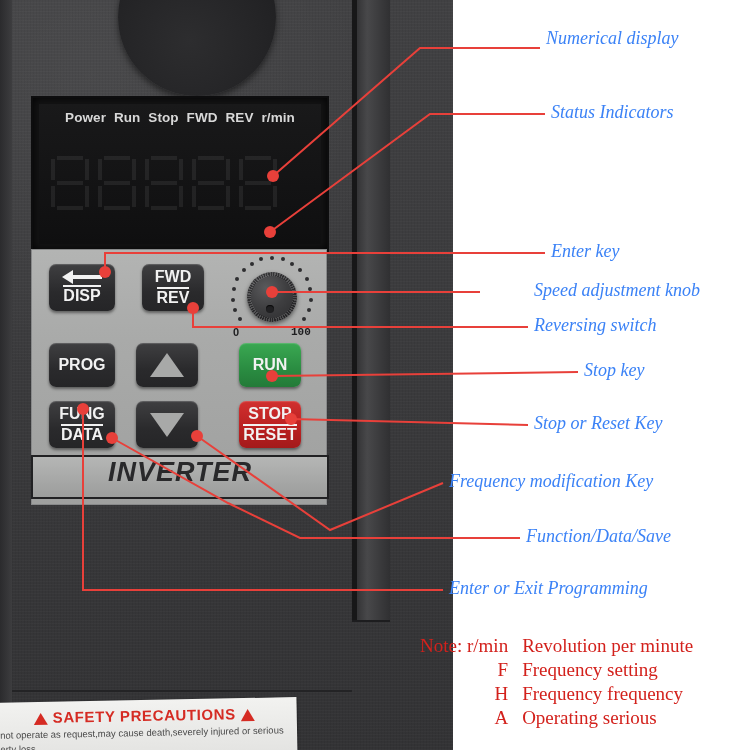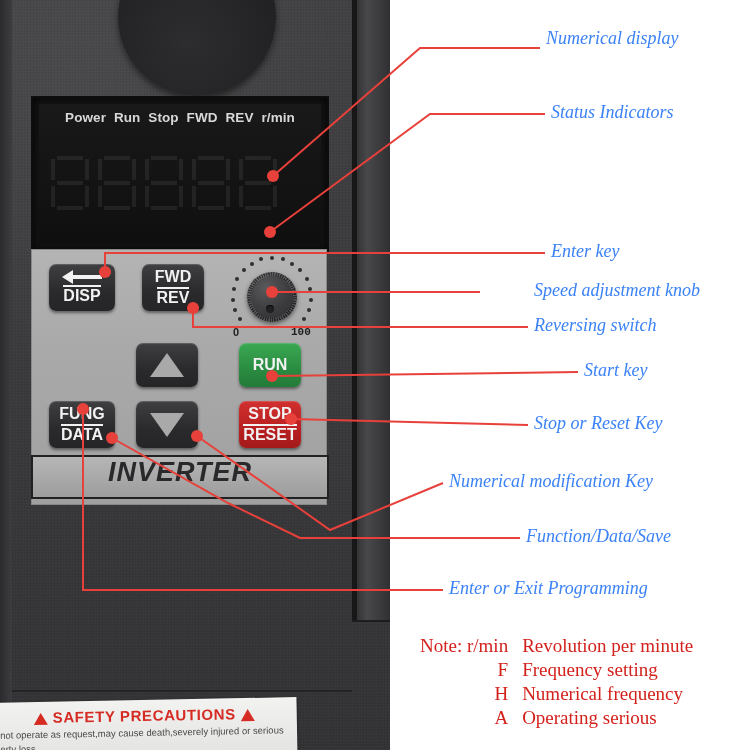--- a/index.html
+++ b/index.html
@@ -1,20 +1,20 @@
 <!DOCTYPE html>
 <html><head>
 <meta charset="utf-8">
 <style>
   html,body{margin:0;padding:0;background:#fff;}
   body{width:750px;height:750px;position:relative;overflow:hidden;
        font-family:"Liberation Serif",serif;}
 
   
-  #device{position:absolute;left:0;top:0;width:390px;height:750px;
+  #device{position:absolute;left:0;top:0;width:453px;height:750px;
           background:#3a3a3c;overflow:hidden;}
   #housing-texture{position:absolute;inset:0;
       background:
         radial-gradient(circle at 20% 10%, rgba(255,255,255,.05), transparent 40%),
         repeating-linear-gradient(0deg, rgba(255,255,255,.018) 0 1px, transparent 1px 3px),
         repeating-linear-gradient(90deg, rgba(0,0,0,.05) 0 1px, transparent 1px 3px),
         linear-gradient(180deg,#414143 0%,#3b3b3d 45%,#333335 100%);}
   #body-left-edge{position:absolute;left:0;top:0;width:12px;height:750px;
       background:linear-gradient(90deg,#2b2b2d,#3d3d3f);}
   #body-right-edge{position:absolute;left:352px;top:0;width:38px;height:620px;
@@ -211,20 +211,23 @@
           <span class="shaft"></span>
       </span>
       <span class="lbl-bot">DISP</span>
     </div>
 
     <div class="btn dark" id="btn-fwdrev">
       <span class="lbl-top">FWD</span>
       <span class="lbl-bot">REV</span>
     </div>
 
+    <div class="btn dark" id="btn-prog">
+      <span class="onelbl">PROG</span>
+    </div>
 
     <div class="btn dark" id="btn-fungdata">
       <span class="lbl-top">FUNG</span>
       <span class="lbl-bot">DATA</span>
     </div>
 
     <div class="btn dark" id="btn-up">
       <span class="tri tri-up"></span>
     </div>
 
@@ -312,43 +315,43 @@
     <circle cx="112" cy="438" r="6"></circle>
     <circle cx="83" cy="409" r="6"></circle>
   </g>
 </svg>
 
 <div class="ann-label" style="left:546px;top:28px;">Numerical display</div>
 <div class="ann-label" style="left:551px;top:102px;">Status Indicators</div>
 <div class="ann-label" style="left:551px;top:241px;">Enter key</div>
 <div class="ann-label" style="left:486px;top:280px;margin-left:48px;">Speed adjustment knob</div>
 <div class="ann-label" style="left:534px;top:315px;">Reversing switch</div>
-<div class="ann-label" style="left:584px;top:360px;">Start key</div>
+<div class="ann-label" style="left:584px;top:360px;">Stop key</div>
 <div class="ann-label" style="left:534px;top:413px;">Stop or Reset Key</div>
-<div class="ann-label" style="left:449px;top:471px;">Numerical modification Key</div>
+<div class="ann-label" style="left:449px;top:471px;">Frequency modification Key</div>
 <div class="ann-label" style="left:526px;top:526px;">Function/Data/Save</div>
 <div class="ann-label" style="left:449px;top:578px;">Enter or Exit Programming</div>
 
 <div id="note-legend">
   <table>
     <tbody>
         <tr>
       <td class="note-key">
         <span>Note:</span>
         <span>r/min</span>
       </td>
       <td class="note-val">Revolution per minute</td>
     </tr>
     <tr>
       <td class="note-key">F</td>
       <td class="note-val">Frequency setting</td>
     </tr>
     <tr>
       <td class="note-key">H</td>
-      <td class="note-val">Numerical frequency</td>
+      <td class="note-val">Frequency frequency</td>
     </tr>
     <tr>
       <td class="note-key">A</td>
       <td class="note-val">Operating serious</td>
     </tr>
   </tbody>
     </table>
 </div>
 
 </body></html>

